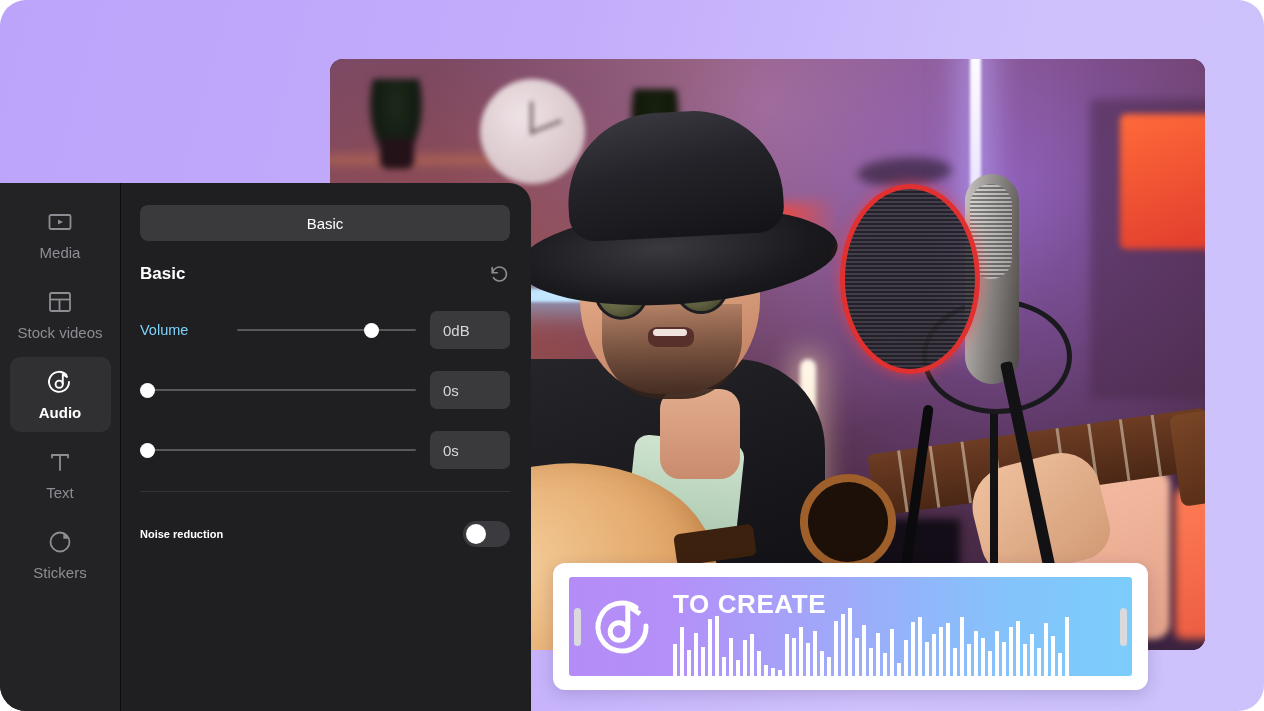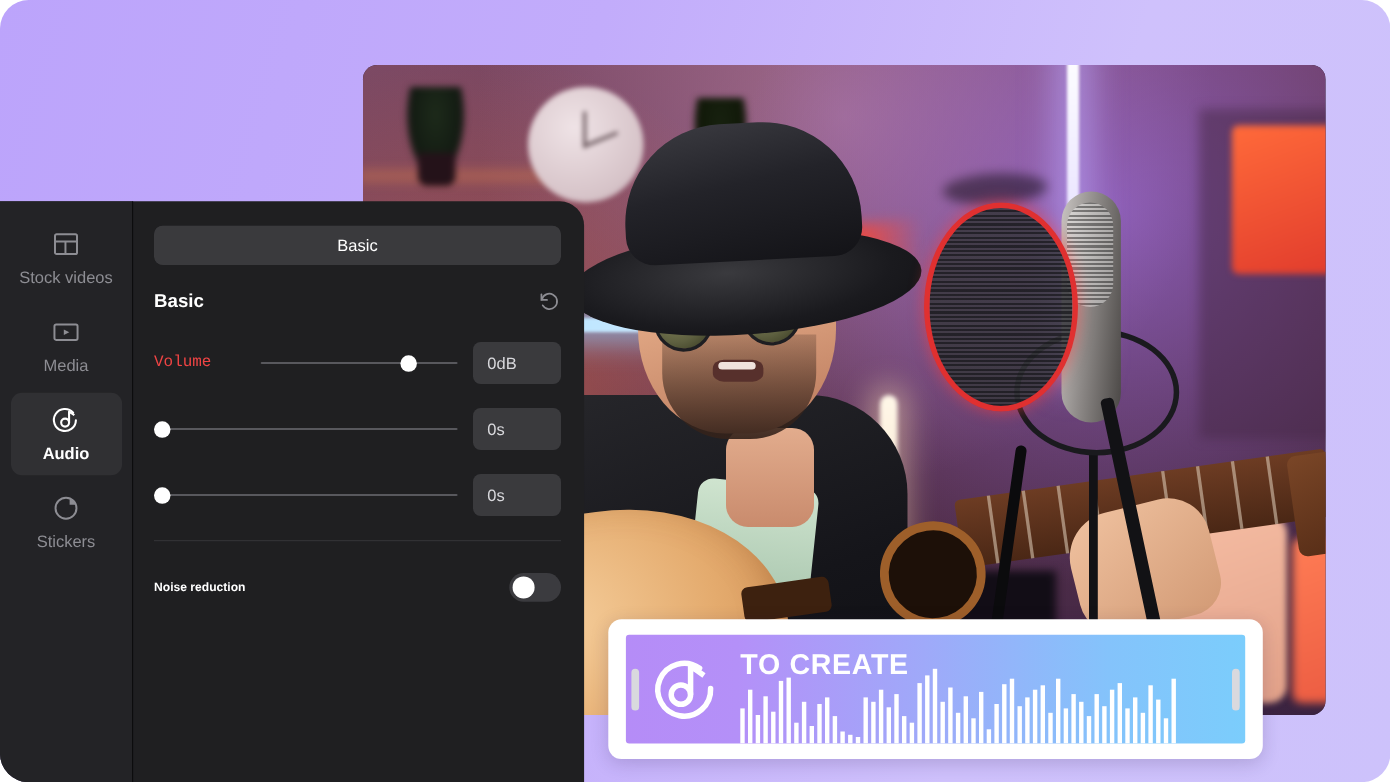--- a/index.html
+++ b/index.html
@@ -323,21 +323,21 @@
     margin-bottom:26px;
   }
   .section-title { color:#ffffff; font-size:17px; font-weight:600; }
   .reset-btn { width:22px; height:22px; cursor:pointer; }
 
   .ctrl-row {
     display:flex; align-items:center; margin-bottom:22px;
   }
   .ctrl-label {
     width:97px; flex-shrink:0;
-    color:#ef4444; font-size:14.5px; line-height:20px;font-family:Liberation Mono, monospace;
+    color:#7dd3fc; font-size:14.5px; line-height:20px;
   }
   .slider-wrap { flex:1; position:relative; height:20px; margin-right:14px; }
   .slider-track {
     position:absolute; left:0; right:0; top:9px; height:2px;
     background:#58585d; border-radius:1px;
   }
   .slider-thumb {
     position:absolute; top:3px; width:15px; height:15px;
     border-radius:50%; background:#ffffff; cursor:pointer;
   }
@@ -471,49 +471,58 @@
     </div>
   </div>
 
   <div id="editor-panel">
 
     <div id="sidebar">
 
       <div class="side-item">
         <span class="side-ico">
           <svg viewBox="0 0 28 28" width="28" height="28" fill="none" stroke="#8d8d93" stroke-width="1.8">
+            <rect x="3.5" y="7" width="21" height="14" rx="1.5"></rect>
+            <path d="M12 11.5 L17 14 L12 16.5 Z" fill="#8d8d93" stroke="none"></path>
+          </svg>
+        </span>
+        <span class="side-label">Media</span>
+      </div>
+
+      <div class="side-item">
+        <span class="side-ico">
+          <svg viewBox="0 0 28 28" width="28" height="28" fill="none" stroke="#8d8d93" stroke-width="1.8">
             <rect x="4" y="5" width="20" height="18" rx="1.5"></rect>
             <path d="M4 11.5 H24"></path>
               <path d="M13.5 11.5 V23"></path>
           </svg>
         </span>
         <span class="side-label">Stock videos</span>
-      </div>
-
-      <div class="side-item">
-        <span class="side-ico">
-          <svg viewBox="0 0 28 28" width="28" height="28" fill="none" stroke="#8d8d93" stroke-width="1.8">
-            <rect x="3.5" y="7" width="21" height="14" rx="1.5"></rect>
-            <path d="M12 11.5 L17 14 L12 16.5 Z" fill="#8d8d93" stroke="none"></path>
-          </svg>
-        </span>
-        <span class="side-label">Media</span>
       </div>
 
       <div class="side-item active">
         <span class="side-ico">
           <svg viewBox="0 0 28 28" width="28" height="28" fill="none" stroke="#ffffff" stroke-width="1.9">
             <path d="M20.5 7.2 A10 10 0 1 0 23 14" stroke-linecap="round"></path>
             <circle cx="13.2" cy="16.2" r="3.6"></circle>
             <path d="M16.8 16.2 V6.2 L21.6 9.4" stroke-linejoin="round"></path>
           </svg>
         </span>
         <span class="side-label">Audio</span>
       </div>
 
+      <div class="side-item">
+        <span class="side-ico">
+          <svg viewBox="0 0 28 28" width="28" height="28" fill="none" stroke="#8d8d93" stroke-width="1.8">
+            <path d="M6 7 H22 M14 7 V22" stroke-linecap="round"></path>
+            <path d="M6 7 V9.5 M22 7 V9.5" stroke-linecap="round"></path>
+          </svg>
+        </span>
+        <span class="side-label">Text</span>
+      </div>
 
       <div class="side-item">
         <span class="side-ico">
           <svg viewBox="0 0 28 28" width="28" height="28" fill="none" stroke="#8d8d93" stroke-width="1.8">
             <circle cx="14" cy="14" r="9.5"></circle>
             <path d="M22.6 10.8 A9.5 9.5 0 0 0 17.3 5.5 L17.3 10.8 Z" fill="#8d8d93" stroke="none"></path>
           </svg>
         </span>
         <span class="side-label">Stickers</span>
       </div>

